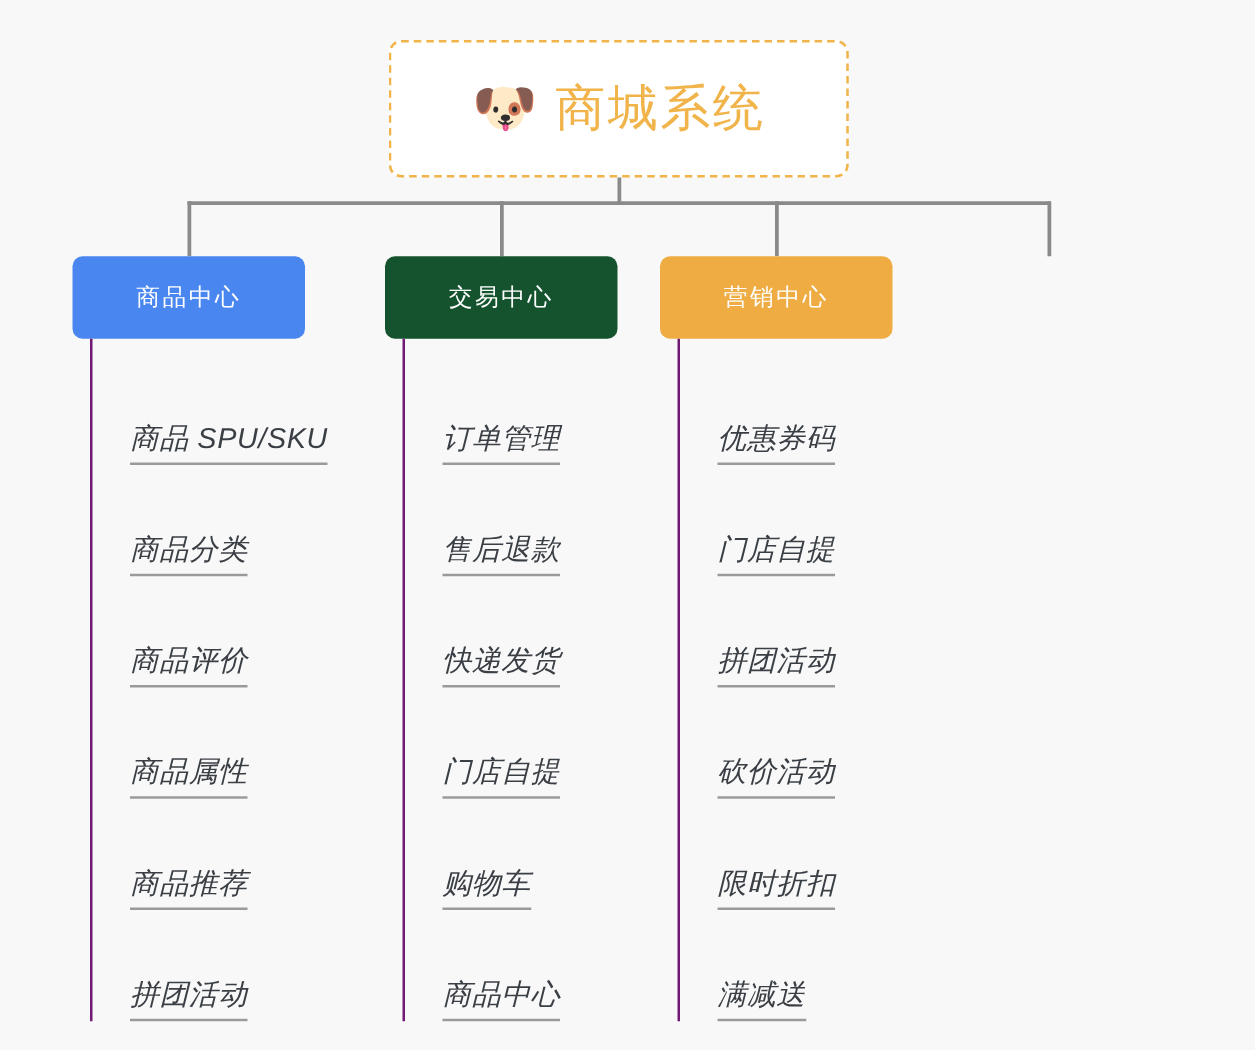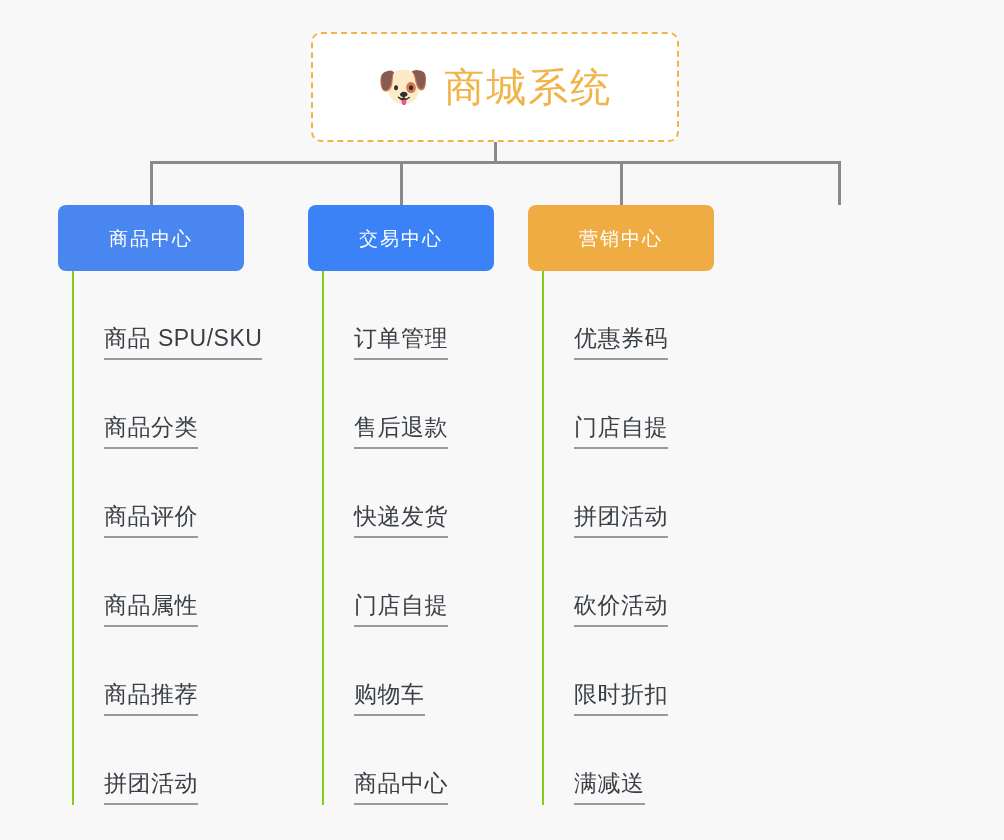--- a/index.html
+++ b/index.html
@@ -91,22 +91,23 @@
     color: #ffffff;
     letter-spacing: 2px;
     line-height: 1;
     white-space: nowrap;
   }
 
   
   .item-list {
     position: relative;
     margin-left: 14px;
-    padding-top: 0;
-    border-left: 2px solid #84cc16;
+    padding-top: 12px;
+    border-left: 2px solid #701a75;
+    font-style: italic;
   }
   .item {
     position: relative;
     height: 89px;
     display: flex;
     align-items: flex-end;
     padding-left: 30px;
   }
   .item-label {
     font-size: 23px;
@@ -155,21 +156,21 @@
       <div class="item">
           <span class="item-label">商品推荐</span>
         </div>
       <div class="item">
           <span class="item-label">拼团活动</span>
         </div>
     </div>
   </div>
 
   <div class="column" style="left:308px;">
-    <div class="category-box" style="background: #3b82f6;">
+    <div class="category-box" style="background: #14532d;">
       <span class="category-label">交易中心</span>
     </div>
     <div class="item-list">
       <div class="item">
           <span class="item-label">订单管理</span>
         </div>
       <div class="item">
           <span class="item-label">售后退款</span>
         </div>
       <div class="item">

